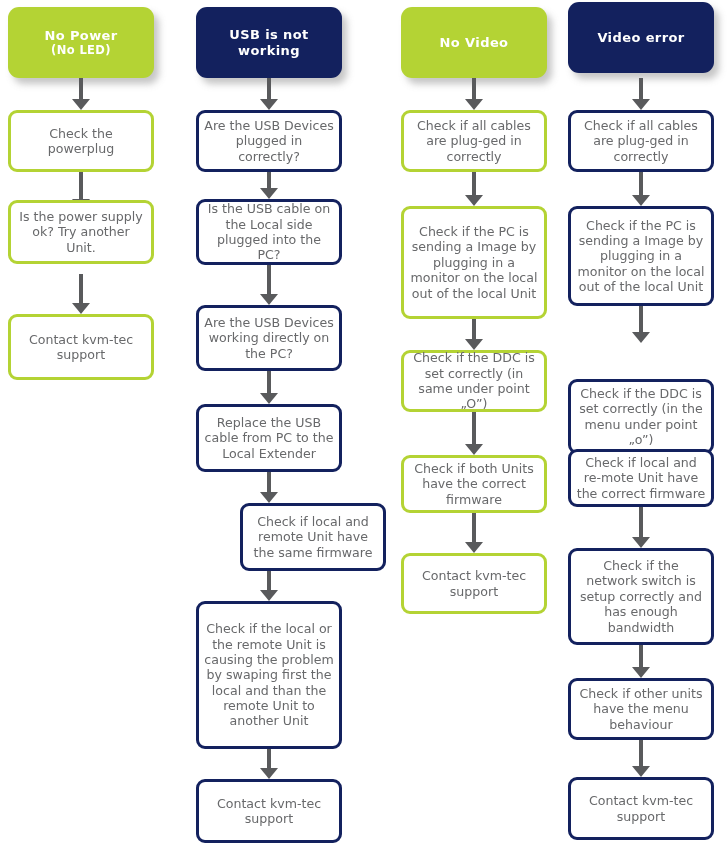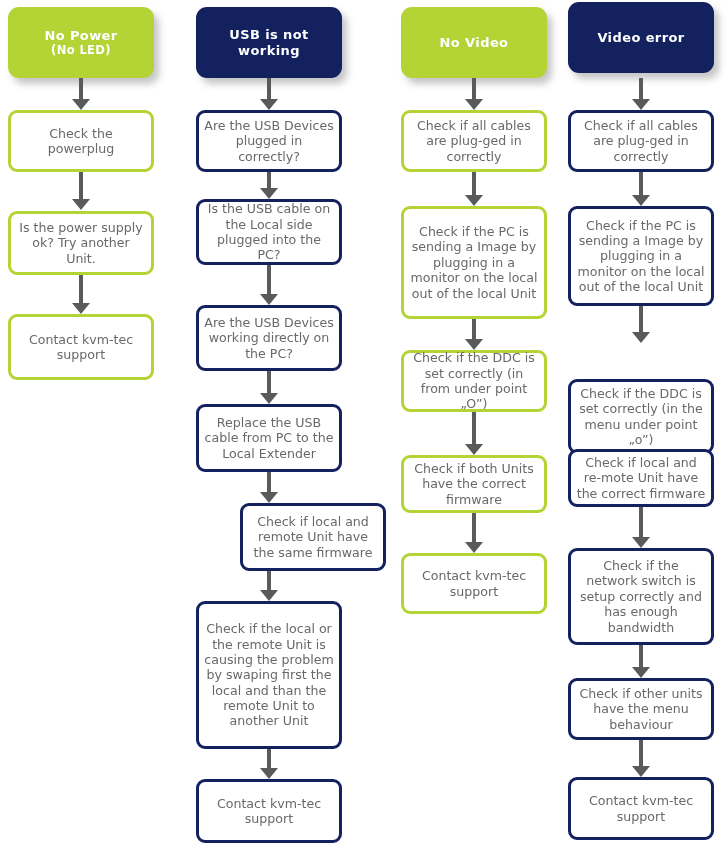--- a/index.html
+++ b/index.html
@@ -115,21 +115,21 @@
         <div class="shaft" style="height: 23px;"></div>
         <div class="head" style="top: 21px;"></div>
       </div>
       <div class="step-box green" style="top: 110px; height: 62px;">
         <span>Check the powerplug</span>
       </div>
       <div class="arrow" style="left: 70px; top: 172px; height: 38px;">
         <div class="shaft" style="height: 29px;"></div>
         <div class="head" style="top: 27px;"></div>
       </div>
-      <div class="step-box green" style="top: 211px; height: 64px;">
+      <div class="step-box green" style="top: 200px; height: 64px;">
         <span>Is the power supply ok? Try another Unit.</span>
       </div>
       <div class="arrow" style="left: 70px; top: 274px; height: 40px;">
         <div class="shaft" style="height: 31px;"></div>
         <div class="head" style="top: 29px;"></div>
       </div>
       <div class="step-box green" style="top: 314px; height: 66px;">
         <span>Contact kvm-tec support</span>
       </div>
     </div>
@@ -207,21 +207,21 @@
         <div class="head" style="top: 23px;"></div>
       </div>
       <div class="step-box green" style="top: 206px; height: 113px;">
         <span>Check if the PC is sending a Image by plugging in a monitor on the local out of the local Unit</span>
       </div>
       <div class="arrow" style="left: 70px; top: 319px; height: 31px;">
         <div class="shaft" style="height: 22px;"></div>
         <div class="head" style="top: 20px;"></div>
       </div>
       <div class="step-box green" style="top: 350px; height: 62px;">
-        <span>Check if the DDC is set correctly (in from under point „O”)</span>
+        <span>Check if the DDC is set correctly (in same under point „O”)</span>
       </div>
       <div class="arrow" style="left: 70px; top: 412px; height: 43px;">
         <div class="shaft" style="height: 34px;"></div>
         <div class="head" style="top: 32px;"></div>
       </div>
       <div class="step-box green" style="top: 455px; height: 58px;">
         <span>Check if both Units have the correct firmware</span>
       </div>
       <div class="arrow" style="left: 70px; top: 513px; height: 40px;">
         <div class="shaft" style="height: 31px;"></div>

